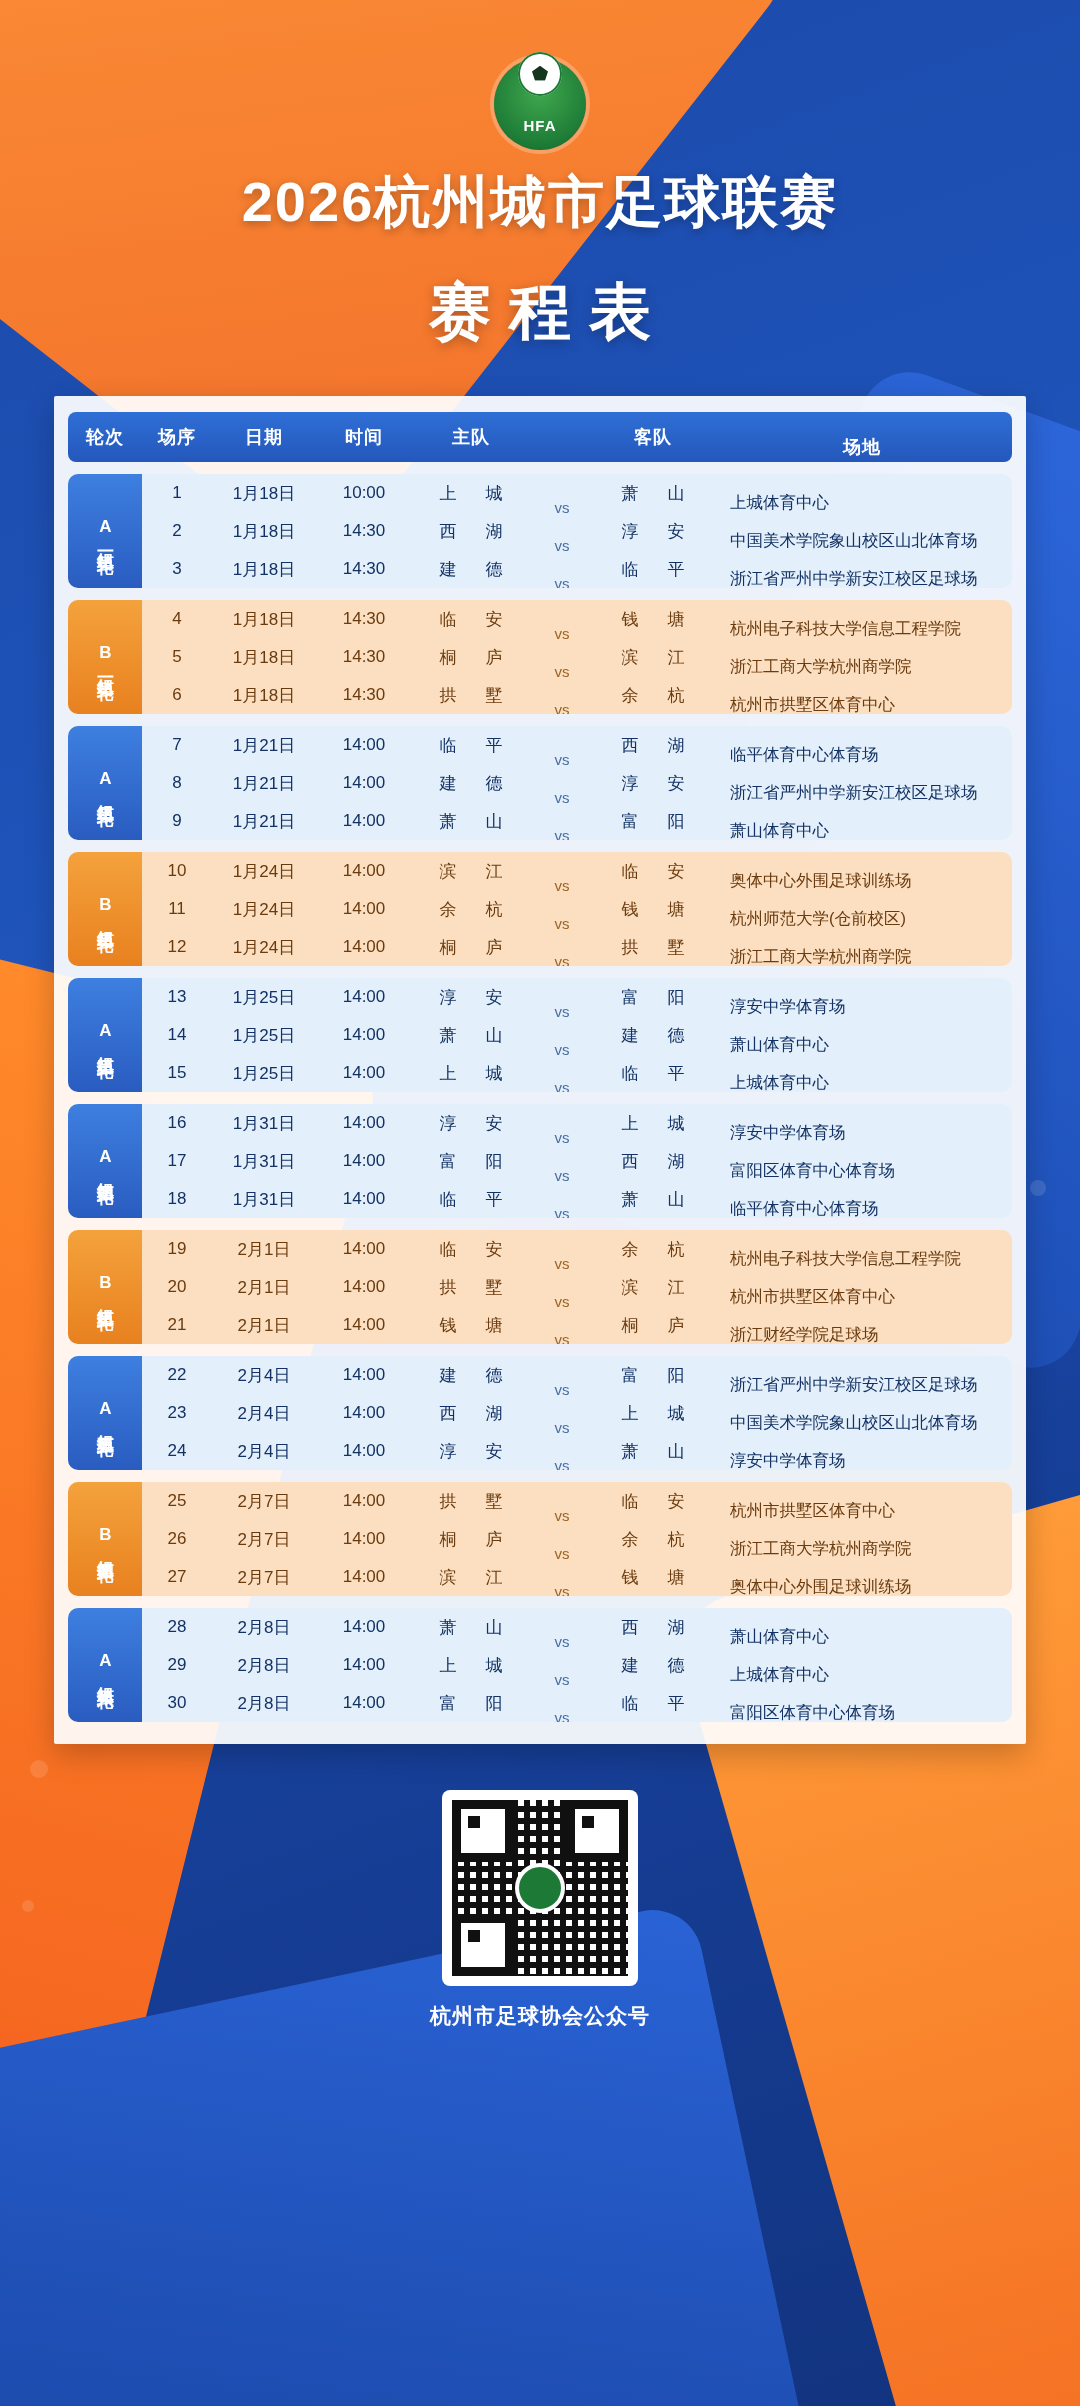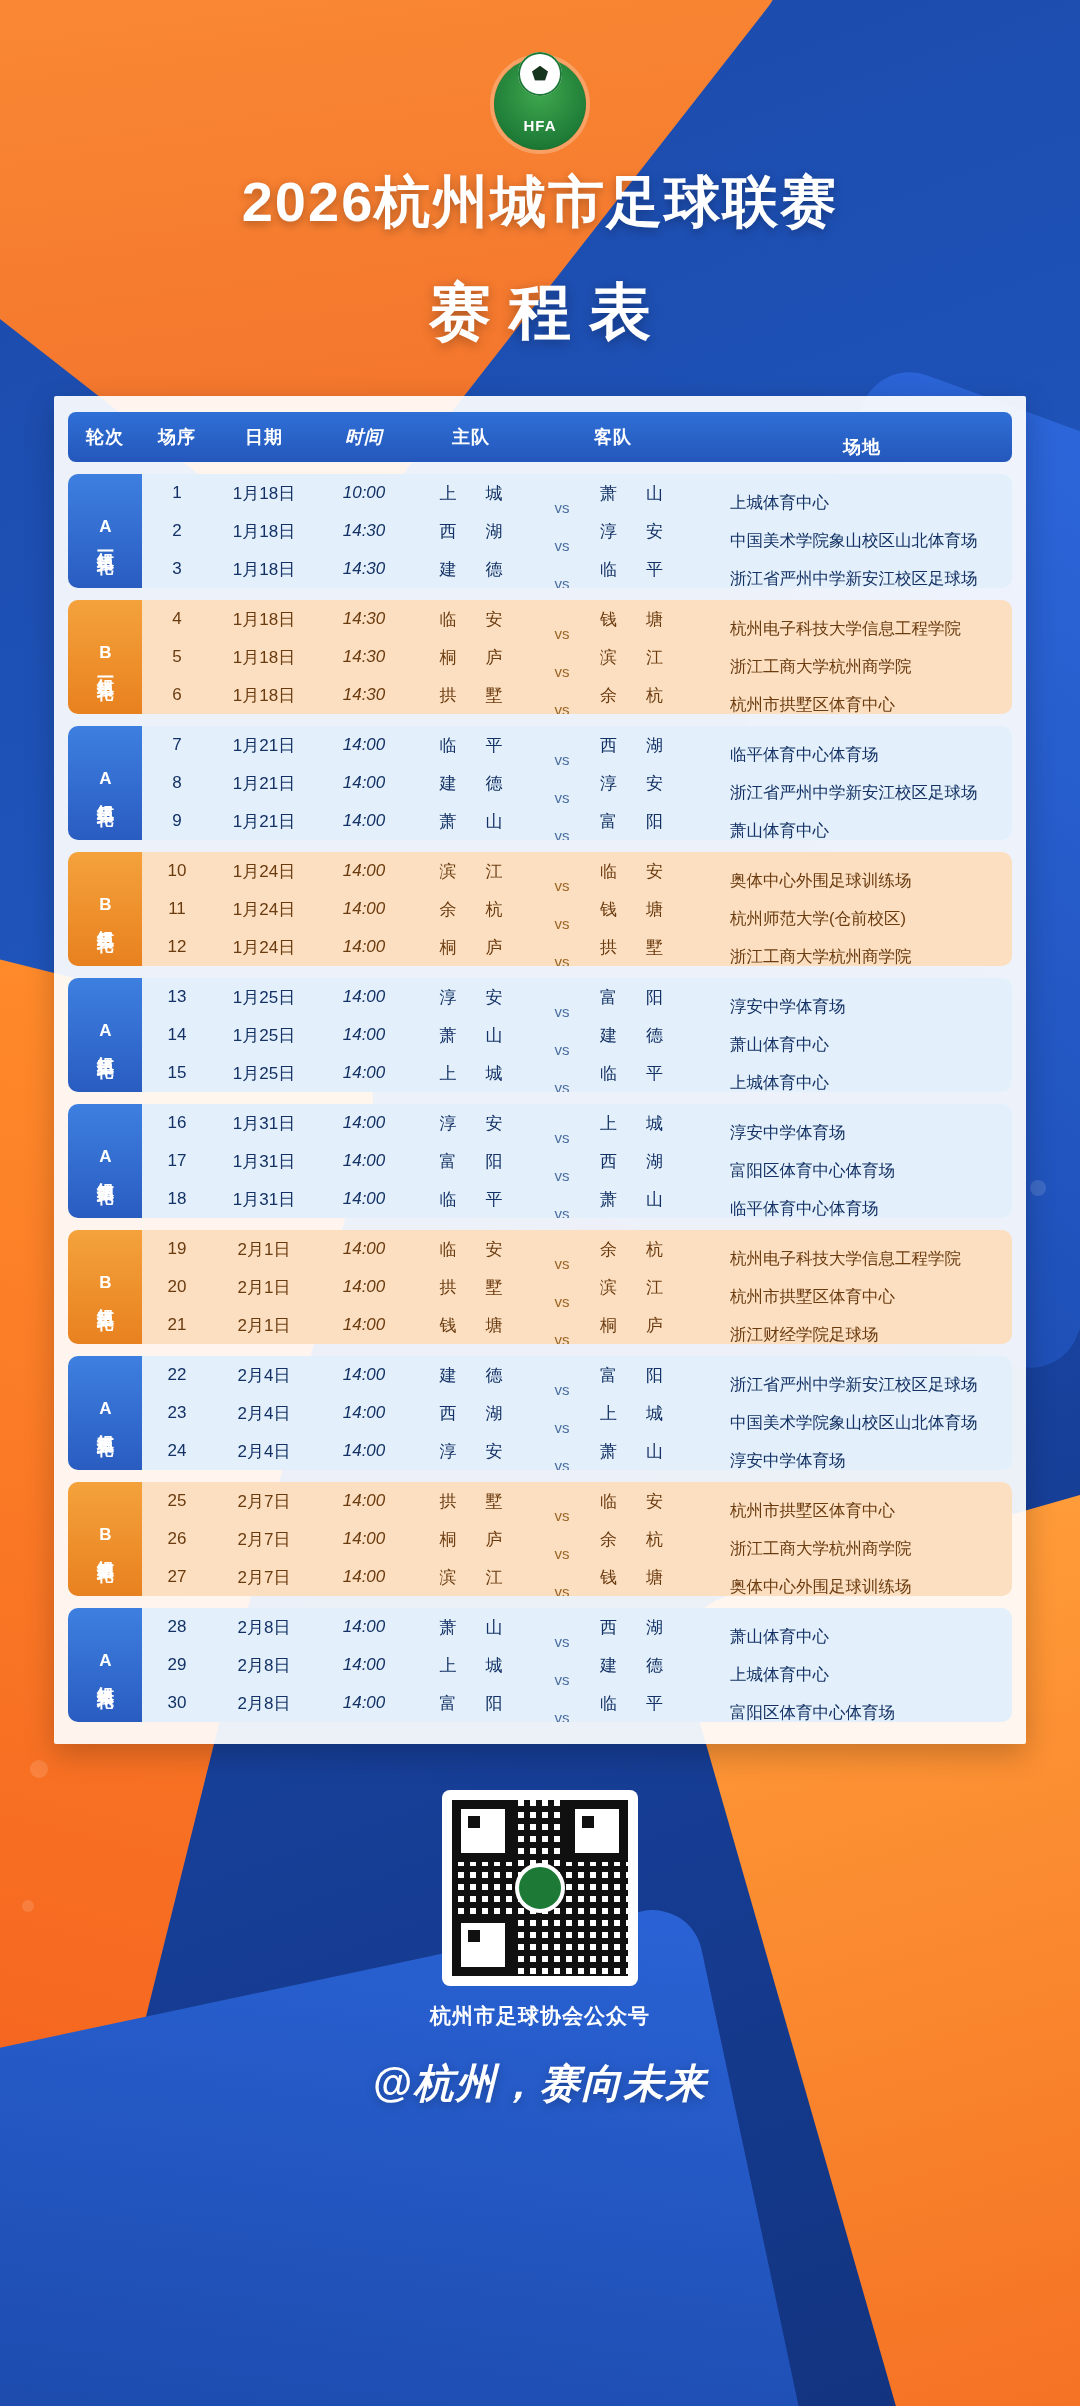--- a/index.html
+++ b/index.html
@@ -146,24 +146,24 @@
     border-radius: 8px;
     height: 50px;
     color: #ffffff;
     font-size: 18px;
     font-weight: bold;
     letter-spacing: 1px;
   }
   .c-round   { width: 74px;  text-align: center; }
   .c-no      { width: 70px;  text-align: center; }
   .c-date    { width: 104px; text-align: center; }
-  .c-time    { width: 96px;  text-align: center; font-style: italic; }
+  .c-time    { width: 96px;  text-align: center; }
   .c-home    { width: 118px; text-align: center; font-family: Liberation Serif, serif; }
   .c-vs      { width: 64px;  text-align: center; margin-top: 28px; }
-  .c-away    { width: 118px; }
+  .c-away    { width: 118px; text-align: center; }
   .c-venue   { flex: 1;      text-align: left; padding-left: 18px; margin-top: 20px; }
 
   .block {
     display: flex;
     margin-top: 12px;
     border-radius: 10px;
     overflow: hidden;
   }
   .block.blue  { background: #e3f0fb; }
   .block.amber { background: #fbdfc0; }
@@ -647,15 +647,14 @@
   <div class="footer">
     <div class="qr">
       <div class="qr-inner">
         <div class="qr-eye tl"></div>
         <div class="qr-eye tr"></div>
         <div class="qr-eye bl"></div>
         <div class="qr-logo"></div>
       </div>
     </div>
     <div class="qr-caption">杭州市足球协会公众号</div>
-    <div class="slogan">@杭州，赛向未来</div>
   </div>
 </div>
 
 </body></html>

